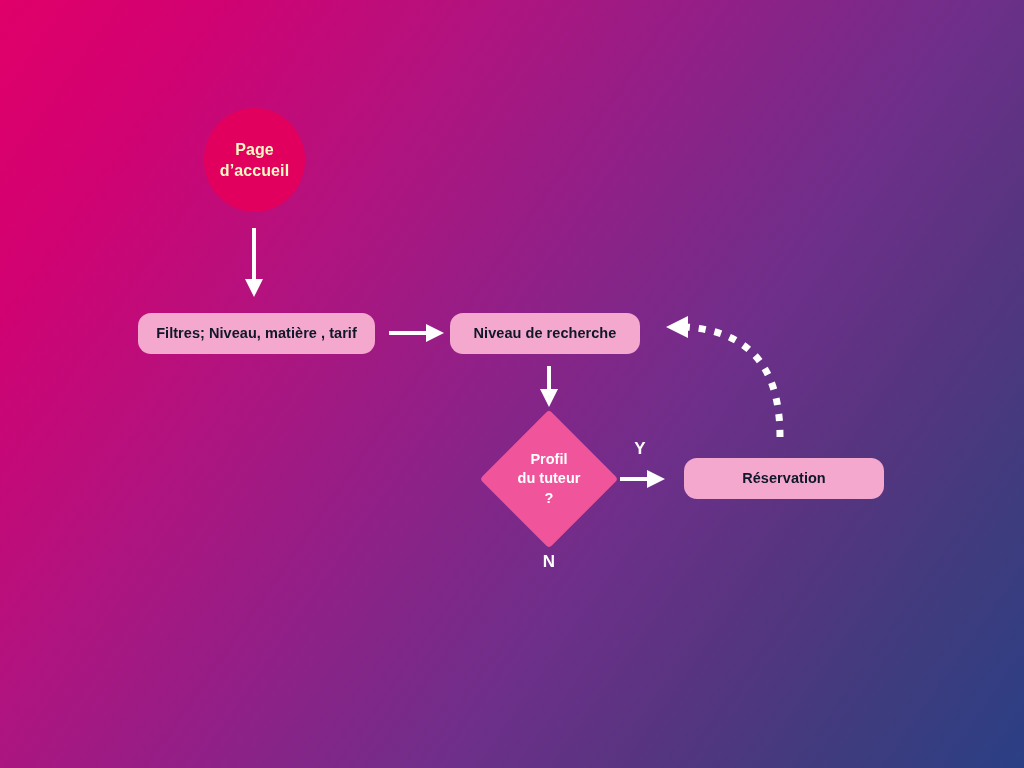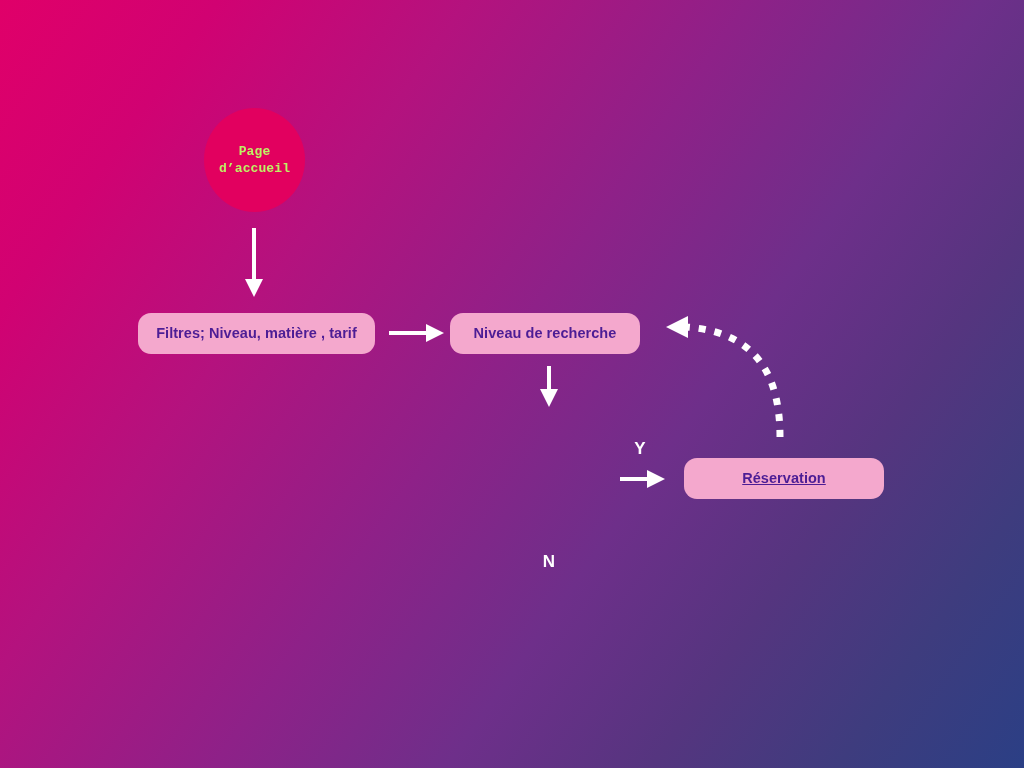--- a/index.html
+++ b/index.html
@@ -42,31 +42,30 @@
     z-index: 2;
     box-sizing: border-box;
     display: flex;
     align-items: center;
     justify-content: center;
     text-align: center;
   }
 
   .node-circle {
     border-radius: 50%;
-    color: #bef264;
+    color: #fef9c3;
     font-weight: bold;
-    font-size: 13px;
+    font-size: 16px;
     line-height: 1.32;
     letter-spacing: 0.1px;
-    font-family: Liberation Mono, monospace;
   }
 
   .node-box {
     border-radius: 13px;
-    color: #4c1d95;
+    color: #0f172a;
     font-weight: bold;
     font-size: 14.5px;
     line-height: 1.25;
     letter-spacing: 0.05px;
     padding: 0 14px;
   }
 
   .node-diamond-wrap {
     position: absolute;
     z-index: 2;
@@ -149,22 +148,32 @@
   </div>
 
   <div class="node node-box" style="left:138px; top:313px; width:237px; height:41px; background:#f4a8cd;">
     <span>Filtres; Niveau, matière , tarif</span>
   </div>
 
   <div class="node node-box" style="left:450px; top:313px; width:190px; height:41px; background:#f4a8cd;">
     <span>Niveau de recherche</span>
   </div>
 
+  <div class="node-diamond-wrap" style="left:500px; top:430px; width:98px; height:98px;">
+    <div class="node-diamond-shape" style="background:#f0559b;"></div>
+    <div class="node-diamond-label">
+      <span>
+        <span>Profil</span><br>
+        <span>du tuteur</span><br>
+        <span>?</span>
+      </span>
+    </div>
+  </div>
 
-  <div class="node node-box" style="left:684px; top:458px; width:200px; height:41px; background:#f4a8cd;text-decoration:underline;">
+  <div class="node node-box" style="left:684px; top:458px; width:200px; height:41px; background:#f4a8cd;">
     <span>Réservation</span>
   </div>
 
   <div class="edge-label" style="left:625px; top:440px; width:30px;">Y</div>
 
   <div class="edge-label" style="left:534px; top:553px; width:30px;">N</div>
 
 </div>
 
 </body></html>

